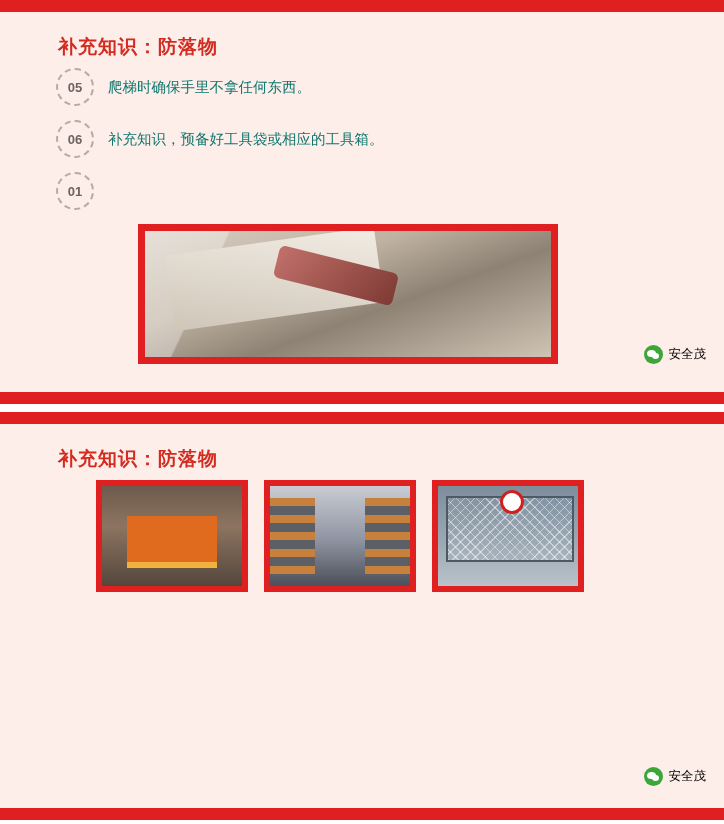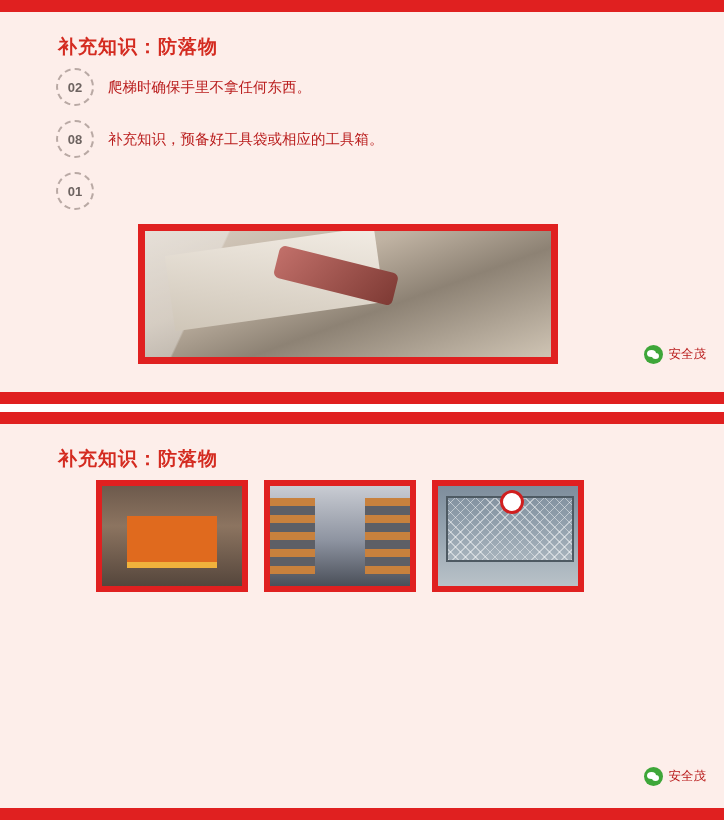--- a/index.html
+++ b/index.html
@@ -74,21 +74,21 @@
     font-weight: bold;
     display: flex;
     align-items: center;
     justify-content: center;
     margin-right: 14px;
     box-sizing: border-box;
   }
   .item-text {
     font-size: 14.5px;
     line-height: 22px;
-    color: #b91c1c;
+    color: #0f766e;
     padding-top: 8px;
     max-width: 540px;
   }
   .item.two-line .item-text { padding-top: 1px; }
 
   
   .photo-single {
     margin: 2px 0 0 112px;
     width: 420px;
     height: 140px;
@@ -189,21 +189,21 @@
     border: 3px solid #d01f1f;
     z-index: 2;
   }
 
   
   .wm {
     position: absolute;
     display: flex;
     align-items: center;
     gap: 6px;
-    color: #b91c1c;
+    color: #000000;
     font-size: 12.5px;
   }
   .wm-1 { right: 18px; bottom: 28px; }
   .wm-2 { right: 18px; bottom: 22px; }
   .wm-logo {
     width: 19px;
     height: 19px;
     border-radius: 50%;
     background: #3ea639;
     position: relative;
@@ -230,25 +230,25 @@
 
 <div class="page">
 
   <section class="slide slide-1">
     <div class="slide-inner">
 
       <h2 class="slide-title">补充知识：防落物</h2>
 
       <ul class="items">
         <li class="item">
-          <span class="num-badge">02</span>
+          <span class="num-badge">05</span>
           <span class="item-text">爬梯时确保手里不拿任何东西。</span>
         </li>
         <li class="item">
-          <span class="num-badge">08</span>
+          <span class="num-badge">06</span>
           <span class="item-text">补充知识，预备好工具袋或相应的工具箱。</span>
         </li>
         <li class="item">
           <span class="num-badge">01</span>
         </li>
       </ul>
 
       <div class="photo-single"></div>
 
       <div class="wm wm-1">

